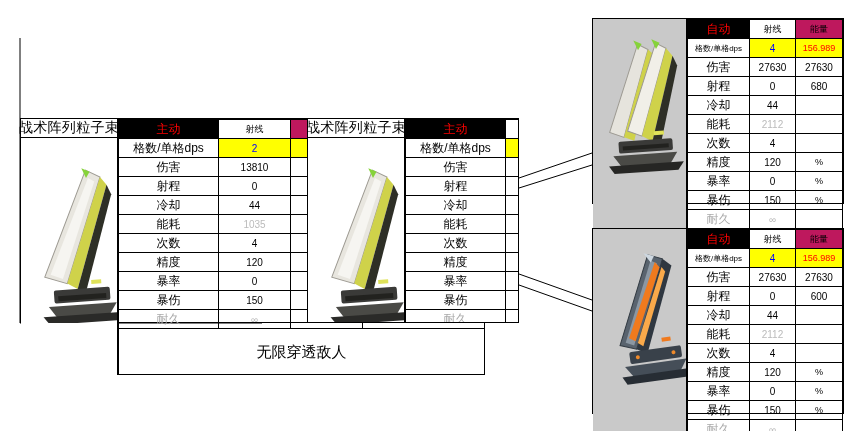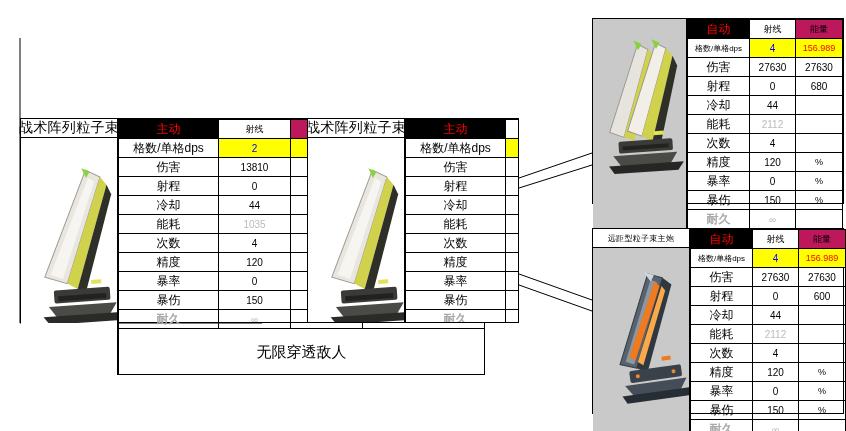--- a/index.html
+++ b/index.html
@@ -56,21 +56,21 @@
     text-align:center;
     font-weight:normal;
     box-sizing:border-box;
     overflow:hidden;
     white-space:nowrap;
   }
   .hdr-mode{background:#000;color:#ff0000;font-weight:bold;font-size:9px;}
   .hdr-ray{background:#ffffff;color:#000;font-weight:bold;}
   .hdr-energy{background:#be185d;color:#000;font-weight:bold;}
   .lbl{font-weight:bold;font-size:12px;}
-  .lbl.dim{color:#aaaaaa;font-weight:bold;}
+  .lbl.dim{color:#aaaaaa;font-weight:normal;}
   .val{font-size:10px;}
   .val.dim{color:#bbbbbb;}
   .hl-yellow{background:#ffff00;color:#0000ff;font-weight:bold;}
   .hl-yellow-red{background:#ffff00;color:#ff0000;font-weight:bold;margin-left:8px;}
   .unit{text-align:left;padding-left:3px;font-size:9px;}
   .note{
     box-sizing:border-box;
     border-top:1px solid #000;
     text-align:center;
     font-size:15px;
@@ -373,21 +373,20 @@
           </td>
         </tr>
       </tbody>
         </table>
     </div>
   </div>
 
   <div class="card" style="left:592px;top:228px;width:252px;height:186px;">
     <div class="card-body">
       <div class="thumb-col" style="width:97px;">
-        <div class="title-cell" style="height:19px;width:97px;font-size:8px;">远距型粒子束主炮</div>
         <div class="thumb" style="height:166px;">
           <svg class="sprite" width="97" height="166" viewBox="0 0 97 166">
             <g transform="translate(10,24) rotate(-8)">
               <polygon points="4,94 44,8 58,14 20,100" fill="#59636e" stroke="#333b43" stroke-width="1"></polygon>
               <polygon points="10,92 46,14 52,18 18,96" fill="#8b97a3"></polygon>
               <polygon points="20,100 58,14 66,22 30,106" fill="#2f3740"></polygon>
               <polygon points="14,88 50,16 54,22 20,92" fill="#f07a1e"></polygon>
               <polygon points="22,94 56,22 59,27 27,98" fill="#f9a94a"></polygon>
               <polygon points="40,6 50,10 46,16" fill="#cdd7e0"></polygon>
               <rect x="12" y="102" width="52" height="12" rx="2" fill="#39414a"></rect>

